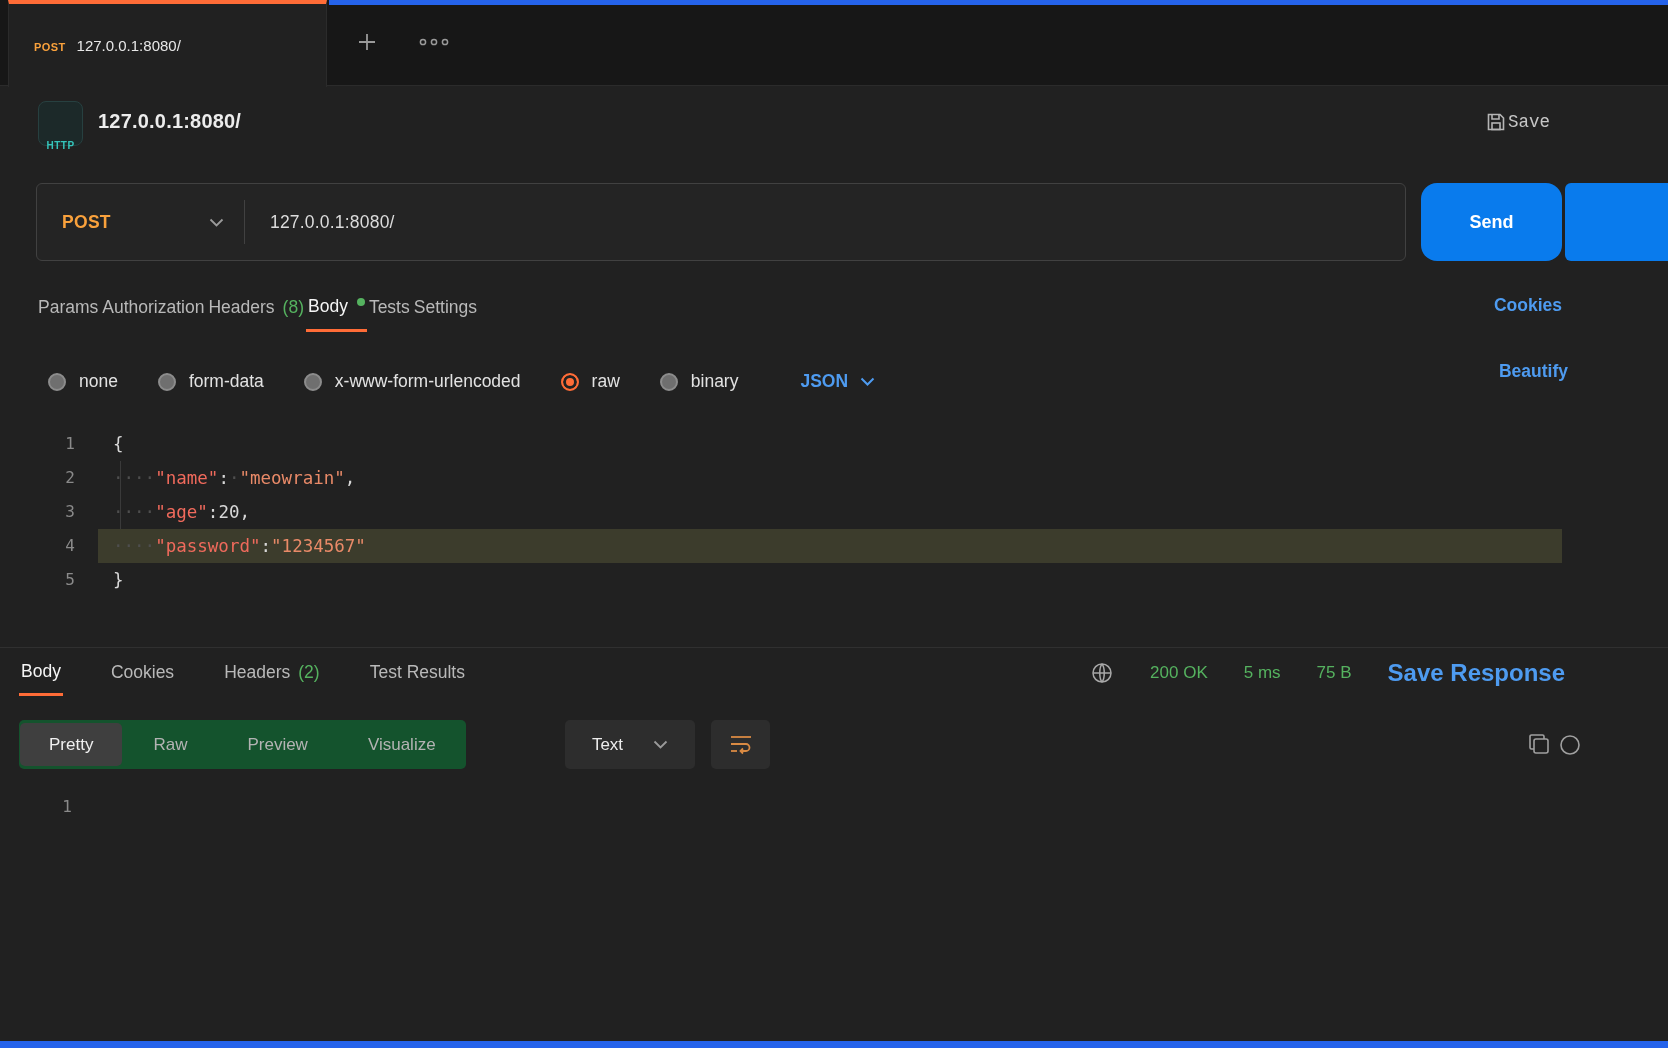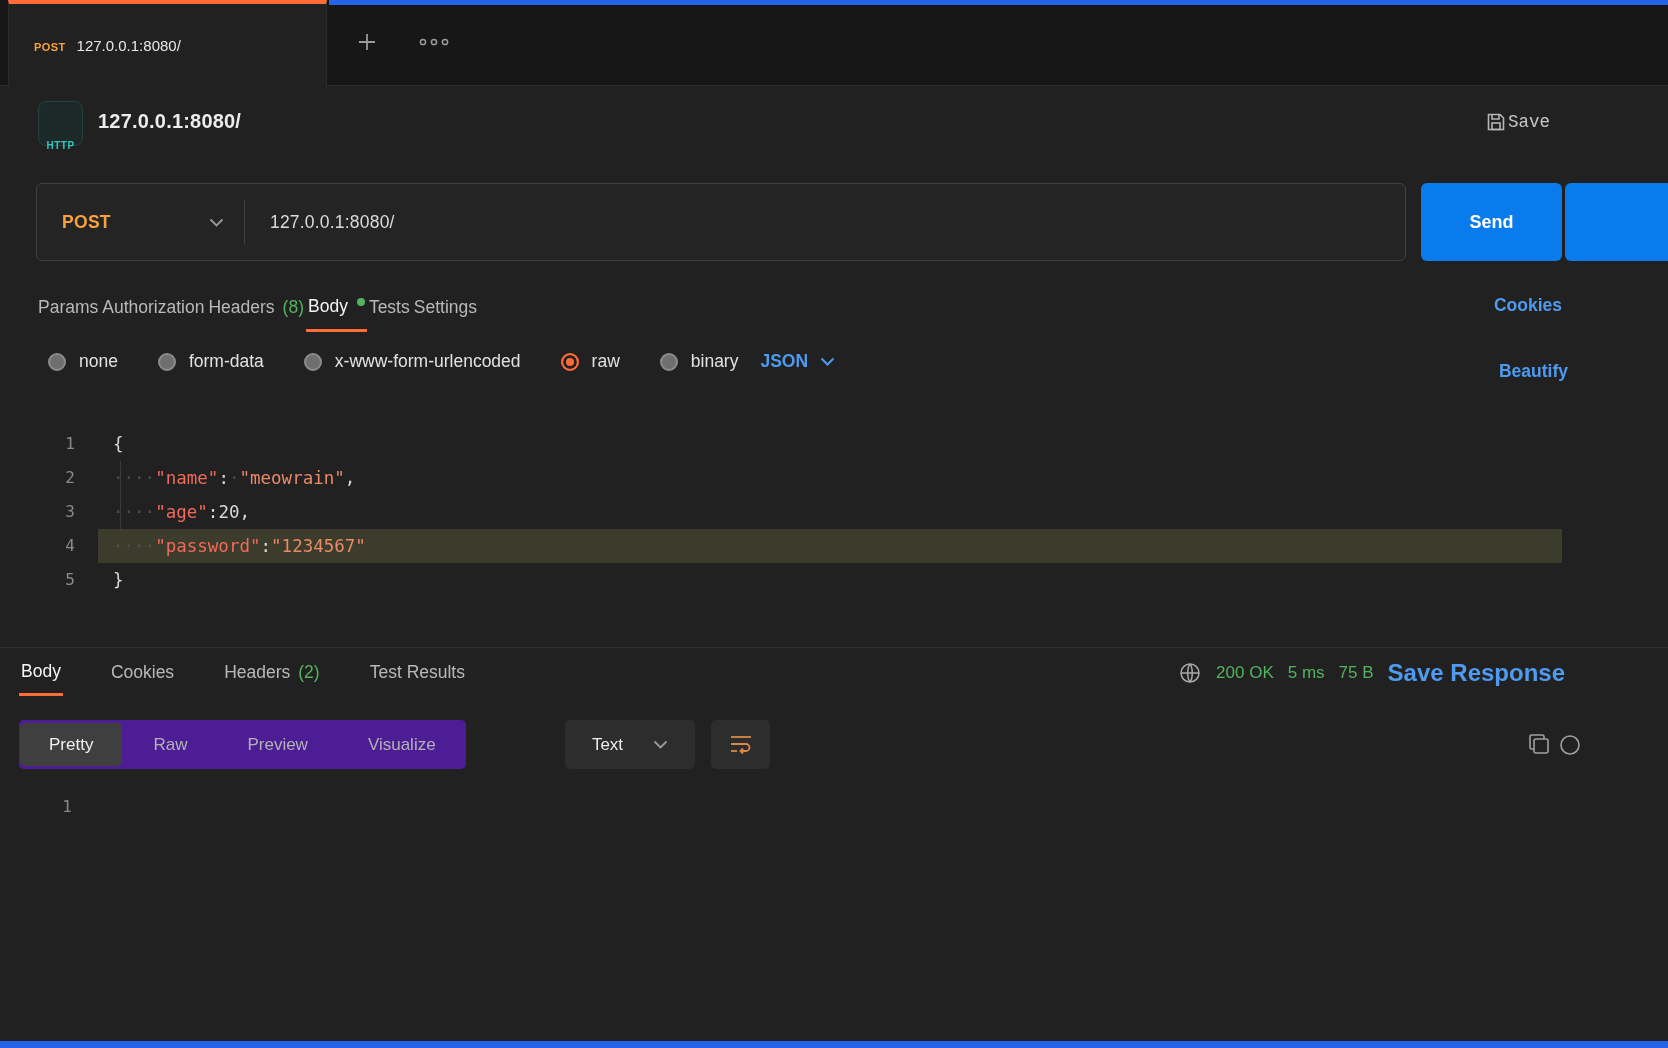--- a/index.html
+++ b/index.html
@@ -40,38 +40,38 @@
     border:1px solid #414141; border-radius:6px; background:#242424;
     display:flex; align-items:center;
   }
   .method-select { display:flex; align-items:center; padding:0 0 0 25px; width:207px; height:100%; cursor:pointer; }
   .method-label { color:var(--method-orange,#f9a13c); font-weight:700; font-size:17.5px; letter-spacing:.3px; }
   .method-select svg { margin-left:auto; margin-right:20px; }
   .url-divider { width:1px; height:44px; background:#414141; }
   .url-text { padding-left:25px; font-size:17.5px; color:#dcdcdc; letter-spacing:.2px; }
   .send-btn {
     position:absolute; left:1421px; top:183px; width:141px; height:78px;
-    background:var(--send-blue,#097bed); border:none; border-radius:6px;
+    background:var(--send-blue,#097bed); border:none; border-radius:16px;
     color:#fff; font-size:18px; font-weight:600; font-family:inherit; cursor:pointer;
   }
   .send-split {
     position:absolute; left:1565px; top:183px; width:130px; height:78px;
     background:var(--send-blue,#097bed); border-radius:6px; cursor:pointer;
   }
 
   
   .req-tabs { position:absolute; left:36px; top:283px; height:49px; display:flex; font-size:17.5px; color:#b9b9b9; }
   .req-tab { display:flex; align-items:center; height:100%; padding:0 2px; cursor:pointer; }
   .req-tab.active { color:#f5f5f5; border-bottom:3px solid var(--accent-orange,#ff6c37); }
   .count { color:var(--green,#55b25f); margin-left:8px; }
   .green-dot { width:8px; height:8px; border-radius:50%; background:var(--green,#55b25f); margin-left:9px; margin-bottom:8px; }
   .cookies-link { position:absolute; top:295px; right:106px; color:var(--link-blue,#4e9bf0); font-weight:700; font-size:17.5px; cursor:pointer; }
 
   
-  .modes { position:absolute; left:48px; top:351px; height:41px; display:flex; align-items:flex-start; font-size:17.5px; color:#e2e2e2; }
+  .modes { position:absolute; left:48px; top:351px; height:41px; display:flex; align-items:flex-end; gap:40px; font-size:17.5px; color:#e2e2e2; }
   .mode { display:flex; align-items:center; gap:13px; cursor:pointer; }
   .radio { width:18px; height:18px; border-radius:50%; background:#6f6f6f; border:2px solid #8c8c8c; flex:0 0 18px; }
   .mode.selected .radio { background:var(--accent-orange,#ff6c37); border:2px solid var(--accent-orange,#ff6c37); box-shadow: inset 0 0 0 3px #212121; }
   .lang-dd { display:flex; align-items:center; gap:12px; margin-left:22px; color:var(--link-blue,#4e9bf0); font-weight:700; cursor:pointer; }
   .beautify-link { position:absolute; top:361px; right:100px; color:var(--link-blue,#4e9bf0); font-weight:700; font-size:17.5px; cursor:pointer; }
 
   
   .editor { position:absolute; left:0; top:427px; width:1668px; height:218px; font-family:"DejaVu Sans Mono", monospace; font-size:17.5px; }
   .code-line { position:relative; height:34px; line-height:34px; display:flex; }
   .hl-bg { position:absolute; left:98px; right:106px; top:0; height:34px; background:var(--highlight-line,#3c3c2c); }
@@ -84,25 +84,25 @@
   .tk-num   { color:#d8d8d8; }
   .tk-ws    { color:#4e4e4e; }
   .indent-guide { position:absolute; left:120px; top:34px; height:102px; width:1px; background:#3a3a3a; }
 
   .divider-h { position:absolute; left:0; top:647px; width:100%; height:1px; background:#303030; }
 
   
   .resp-tabs { position:absolute; left:19px; top:649px; height:47px; display:flex; gap:46px; font-size:17.5px; color:#b9b9b9; }
   .resp-tab { display:flex; align-items:center; height:100%; padding:0 2px; cursor:pointer; }
   .resp-tab.active { color:#f5f5f5; border-bottom:3px solid var(--accent-orange,#ff6c37); }
-  .resp-status { position:absolute; top:649px; right:103px; height:47px; display:flex; align-items:center; gap:14px; font-size:17px; }
+  .resp-status { position:absolute; top:649px; right:103px; height:47px; display:flex; align-items:center; gap:36px; font-size:17px; }
   .stat-green { color:var(--green,#55b25f); }
   .save-response { color:var(--link-blue,#4e9bf0); font-weight:700; font-size:24px; cursor:pointer; }
 
-  .views { position:absolute; left:19px; top:720px; height:49px; background:#4c1d95; border-radius:5px; display:flex; align-items:center; font-size:17px; color:#b3b3b3; }
+  .views { position:absolute; left:19px; top:720px; height:49px; background:#14532d; border-radius:5px; display:flex; align-items:center; font-size:17px; color:#b3b3b3; }
   .view-item { height:43px; margin:0 1px; padding:0 29px; display:flex; align-items:center; border-radius:5px; cursor:pointer; }
   .view-item.active { background:#3f3f3f; color:#f0f0f0; }
   .format-dd { position:absolute; left:565px; top:720px; width:130px; height:49px; background:#2d2d2d; border-radius:5px; display:flex; align-items:center; justify-content:center; gap:30px; color:#ececec; font-size:17px; cursor:pointer; }
   .wrap-btn { position:absolute; left:711px; top:720px; width:59px; height:49px; background:#2d2d2d; border-radius:5px; display:flex; align-items:center; justify-content:center; cursor:pointer; }
   .copy-btn { position:absolute; right:116px; top:731px; cursor:pointer; }
   .search-btn { position:absolute; right:86px; top:733px; cursor:pointer; }
 
   .resp-gutter { position:absolute; left:0; top:797px; width:72px; text-align:right; color:#8a8a8a; font-family:"DejaVu Sans Mono", monospace; font-size:16px; }
 
   .bottom-blue { position:absolute; left:0; bottom:0; width:100%; height:7px; background:var(--window-blue,#2563eb); }

